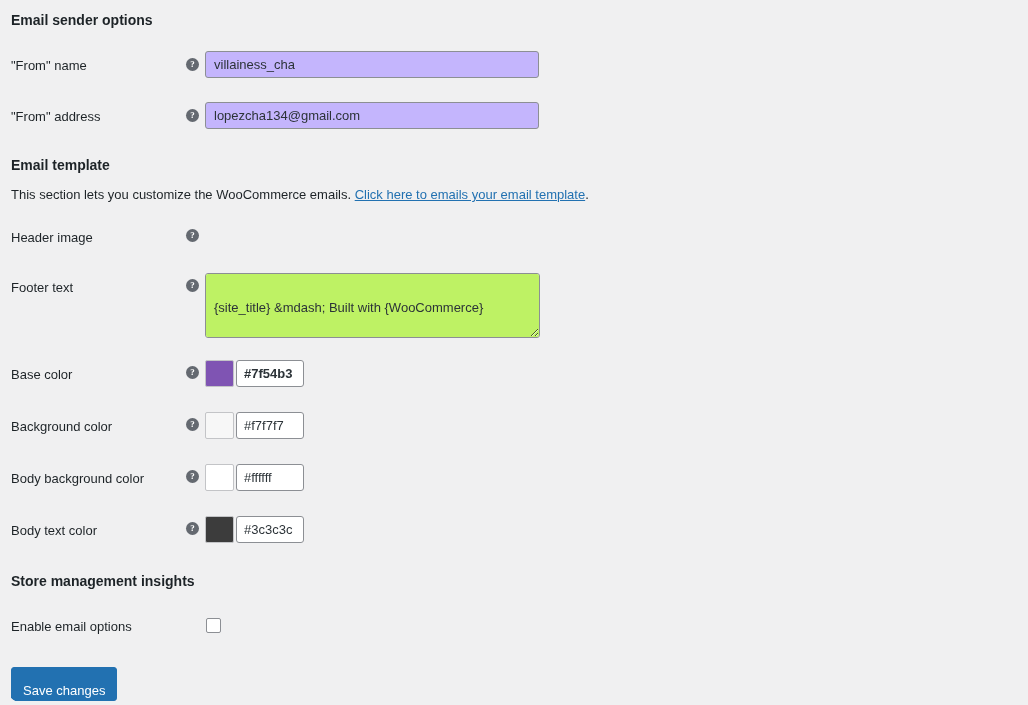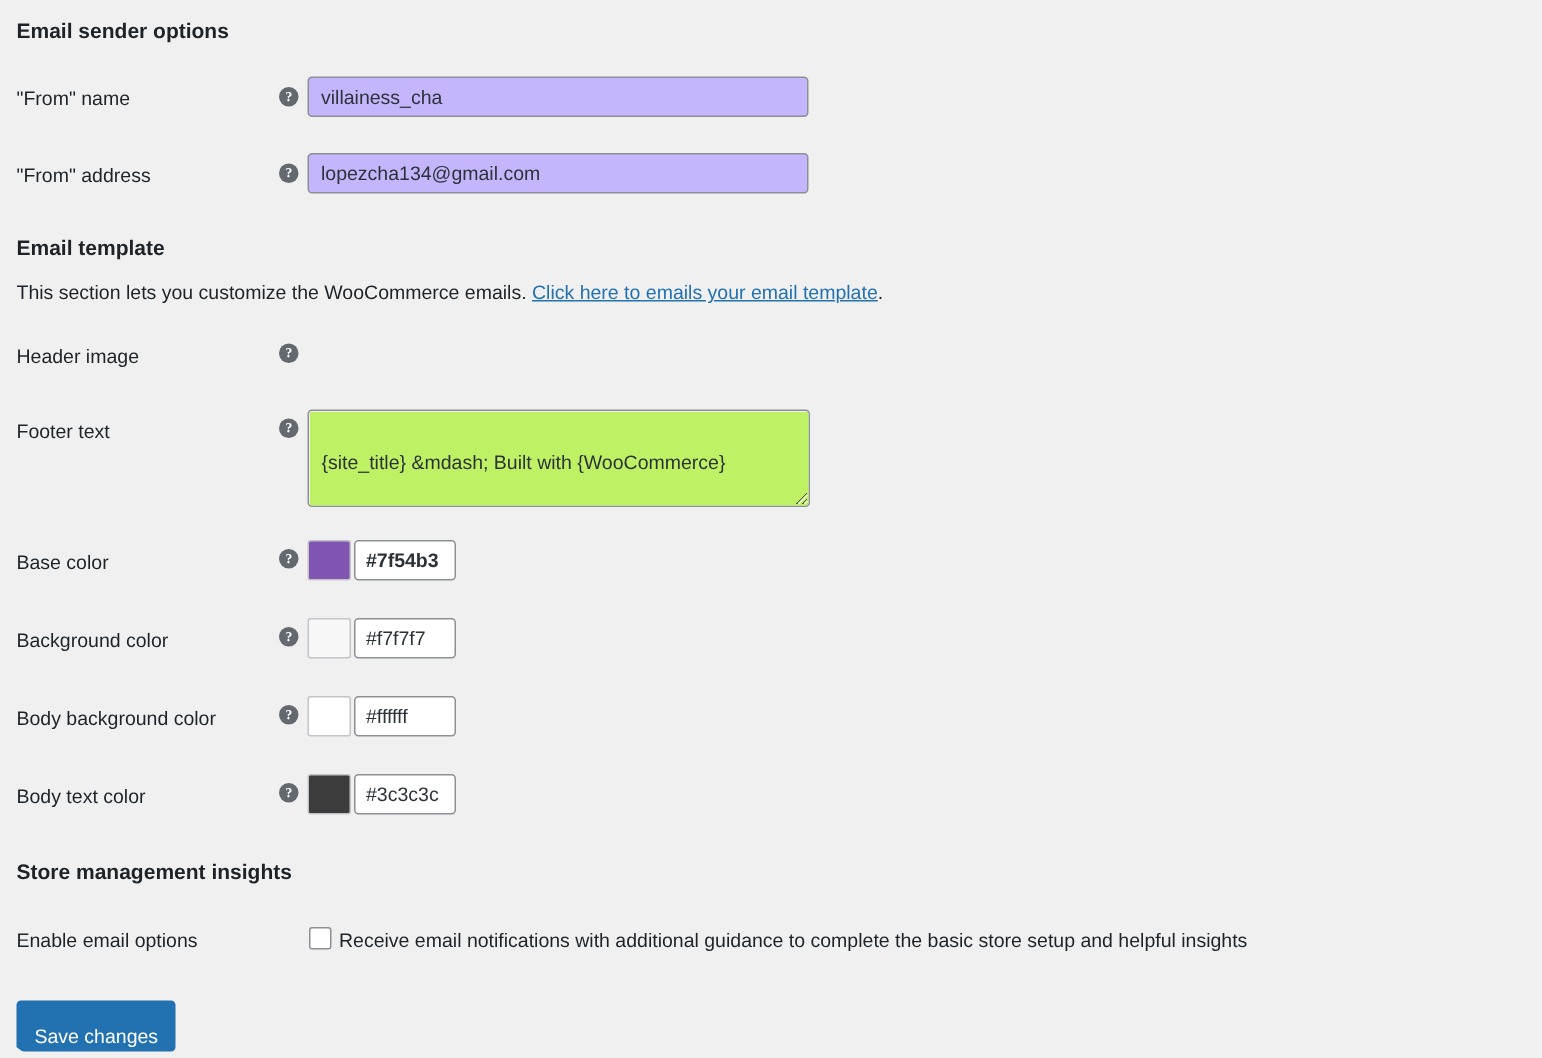--- a/index.html
+++ b/index.html
@@ -218,17 +218,16 @@
 
   <div class="row-label" style="top:522px;">Body text color</div>
   <div class="help-tip" style="left:186px; top:522px;">?</div>
   <button class="color-swatch" style="left: 205px; top: 516px; background: rgb(60, 60, 60);"></button>
   <input class="color-hex" style="left: 236px; top: 516px;" type="text" value="#3c3c3c">
 
   <div class="section-heading" style="top:572px;">Store management insights</div>
 
   <div class="row-label" style="top:618px;">Enable email options</div>
   <input class="checkbox-box" style="left: 206px; top: 618px;" type="checkbox" id="insights-checkbox">
-  <label class="checkbox-label" style="left:226px; top:618px;" for="insights-checkbox">Receive email notifications with additional guidance to complete the basic store setup and helpful insights</label>
 
   <button class="save-button" style="left:11px; top:667px;">Save changes</button>
 
 </div>
 
 </body></html>

